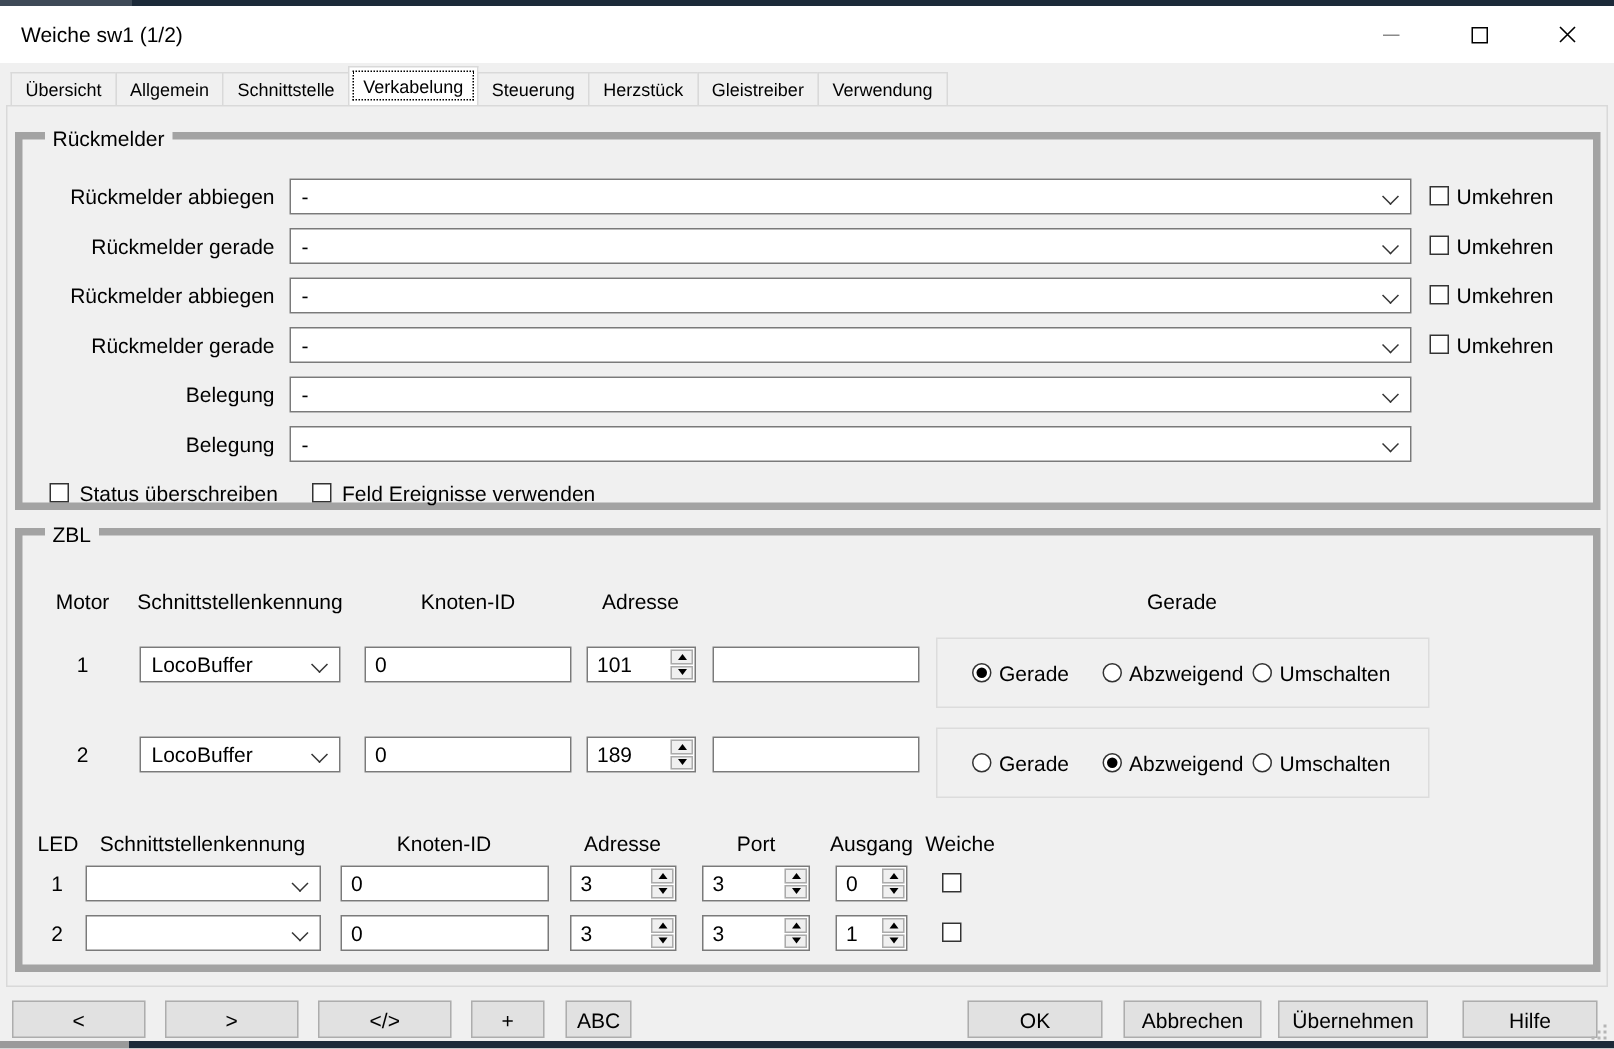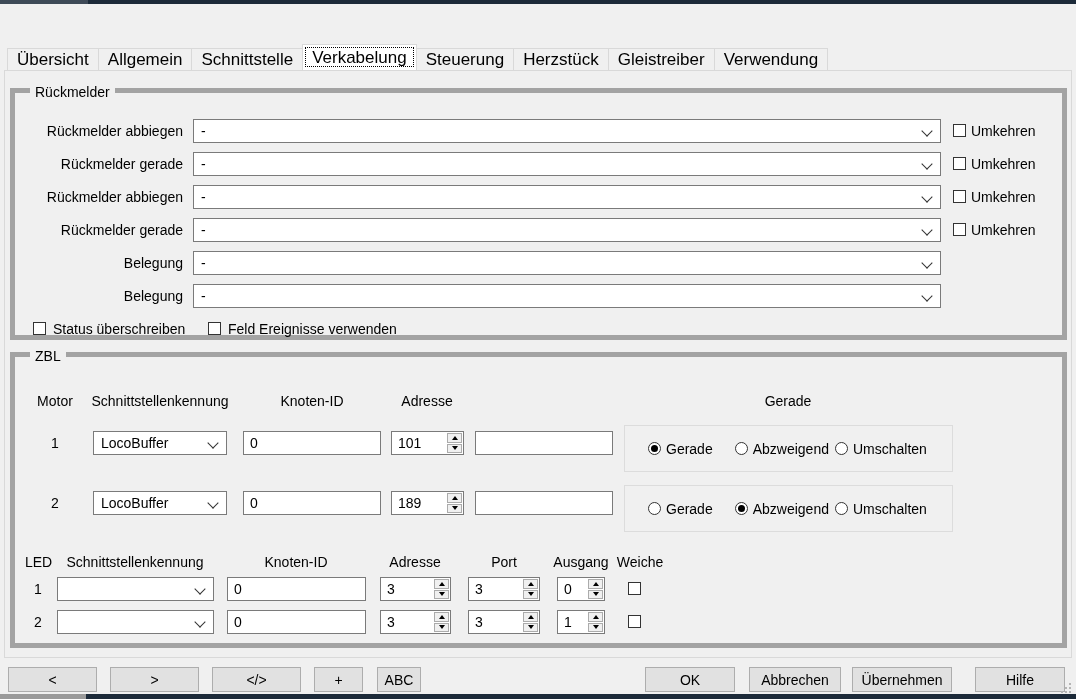--- a/index.html
+++ b/index.html
@@ -13,21 +13,21 @@
   .strip-seg { position:absolute; top:0; bottom:0; }
   
   .titlebar { position:absolute; left:0; top:4px; width:1076px; height:38px; background:#ffffff; }
   .title-text { position:absolute; left:14px; top:11px; font-size:14px; }
   .win-btn { position:absolute; top:0; width:46px; height:38px; display:flex; align-items:center; justify-content:center; }
   .glyph-min { width:11px; height:1px; background:#8a8a8a; }
   .glyph-max { width:11px; height:11px; border:1px solid #000; background:transparent; }
   
   .tabbar { position:absolute; left:8px; top:44px; height:26px; display:flex; align-items:flex-end; z-index:2; }
   .tab { height:22px; padding:0 9px; background:#f0f0f0; border:1px solid #d9d9d9; border-bottom:none;
-         display:flex; align-items:center; font-size:17px; margin-left:-1px; white-space:nowrap; }
+         display:flex; align-items:center; font-size:12px; margin-left:-1px; white-space:nowrap; }
   .tab.active { height:26px; background:#ffffff; outline:1px dotted #000; outline-offset:-4px; }
   
   .page { position:absolute; left:4px; top:70px; width:1068px; height:588px; border:1px solid #d9d9d9; background:#f0f0f0; }
   
   .gbox { position:absolute; border:5px solid #a3a3a3; }
   .glabel { position:absolute; top:-9px; left:15px; background:#f0f0f0; padding:0 5px; font-size:14px; }
   
   .rlab { position:absolute; text-align:right; font-size:14px; white-space:nowrap; }
   .combo { position:absolute; height:24px; background:#fff; border:1px solid #7a7a7a; display:flex; align-items:center; padding:0 24px 0 7px; }
   .chev { position:absolute; right:9px; top:7px; width:8px; height:8px; border-right:1px solid #333; border-bottom:1px solid #333; transform:rotate(45deg); }
@@ -58,20 +58,34 @@
 
   <div class="strip" style="top:0;height:4px;">
     <div class="strip-seg" style="left:0;width:88px;background:#3e4a57;"></div>
     <div class="strip-seg" style="left:88px;right:0;background:#1c2a39;"></div>
   </div>
   <div class="strip" style="top:694px;height:5px;">
     <div class="strip-seg" style="left:0;width:86px;background:#9a9a9a;"></div>
     <div class="strip-seg" style="left:86px;right:0;background:#1c2a39;"></div>
   </div>
 
+  <div class="titlebar">
+    <div class="title-text">Weiche sw1 (1/2)</div>
+    <div class="win-btn" style="left:904px;">
+      <span class="glyph-min"></span>
+    </div>
+    <div class="win-btn" style="left:963px;">
+      <span class="glyph-max"></span>
+    </div>
+    <div class="win-btn" style="left:1022px;">
+      <svg width="12" height="12">
+          <path d="M1 1 L11 11 M11 1 L1 11" stroke="#000" stroke-width="1.1"></path>
+        </svg>
+    </div>
+  </div>
 
   <div class="tabbar">
     <div class="tab">
         <span>Übersicht</span>
       </div>
     <div class="tab">
         <span>Allgemein</span>
       </div>
     <div class="tab">
         <span>Schnittstelle</span>

